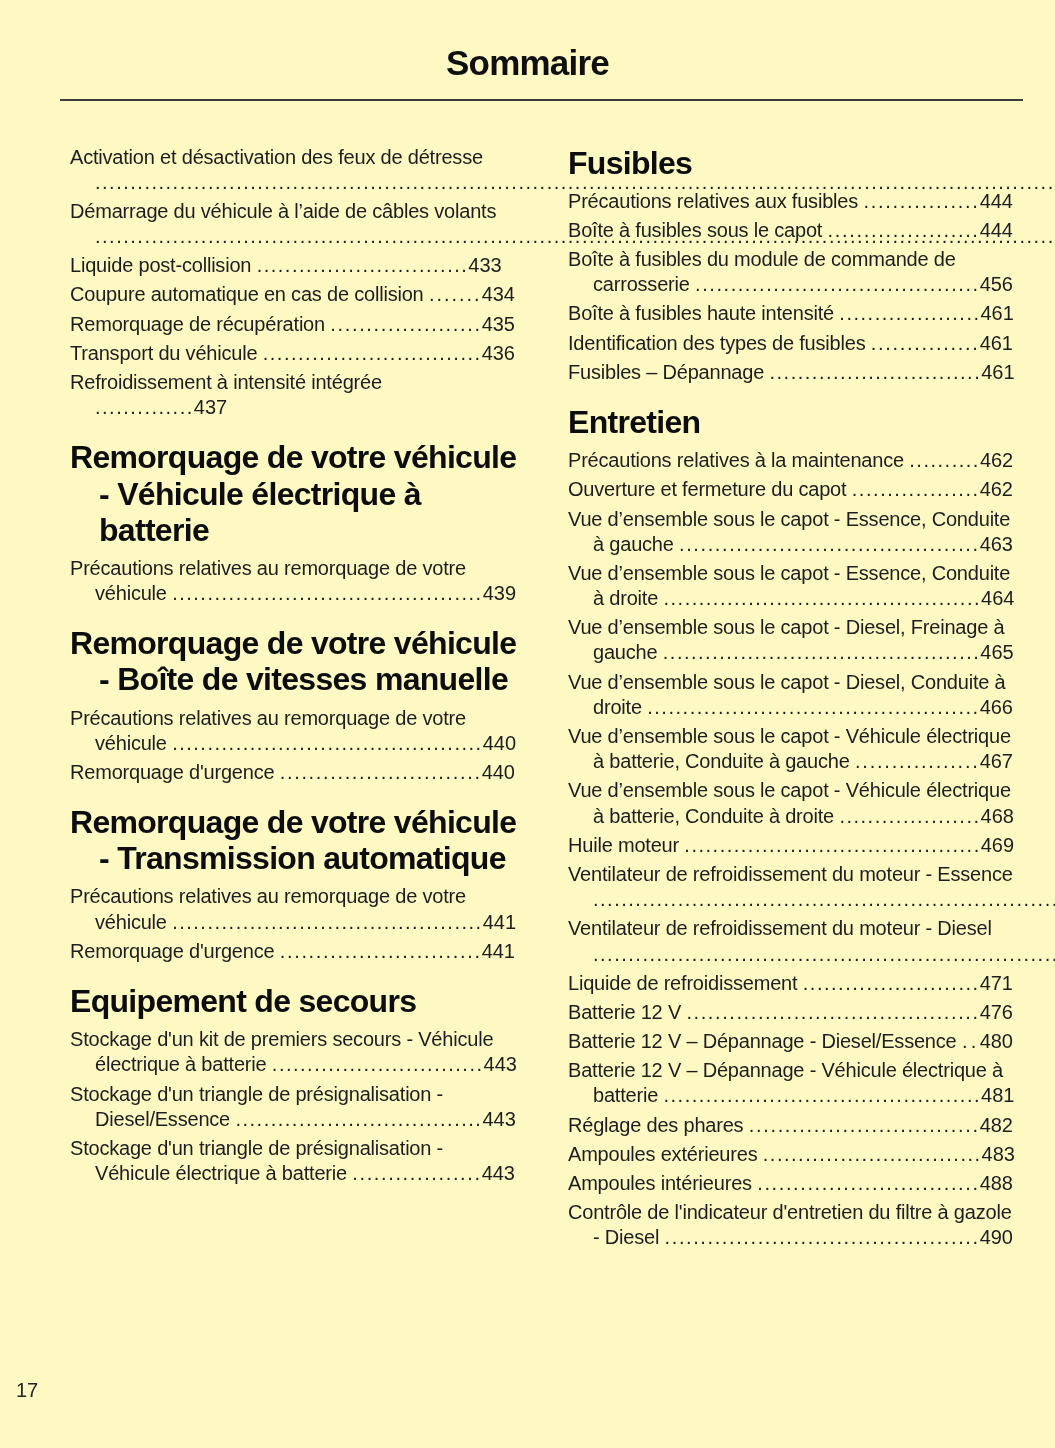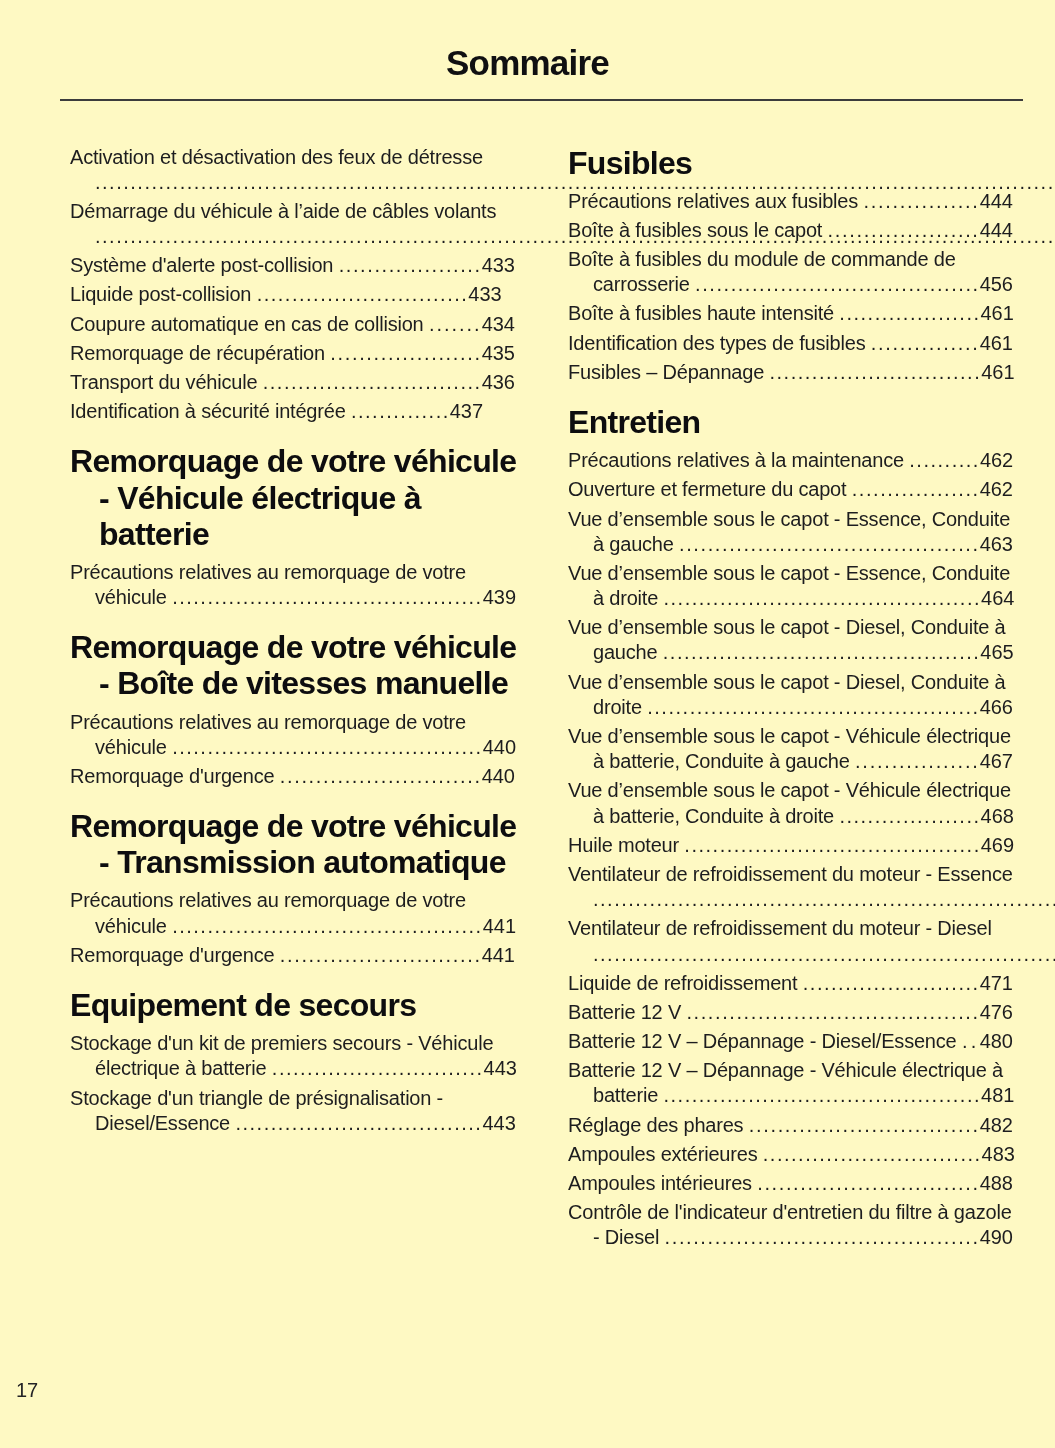--- a/index.html
+++ b/index.html
@@ -93,64 +93,64 @@
 <body>
 
 <div class="page">
   <h1 class="doc-title">Sommaire</h1>
   <hr class="title-rule">
   <div class="columns">
     <div class="col" id="col-left">
         <section class="toc-section">
           <div class="entry"><span class="t">Activation et désactivation des feux de détresse </span><span class="leader"><span class="dots">............................................................................................................................................................................................................................................................................................................</span></span></div>
           <div class="entry"><span class="t">Démarrage du véhicule à l’aide de câbles volants </span><span class="leader"><span class="dots">............................................................................................................................................................................................................................................................................................................</span></span></div>
-          <div class="entry"><span class="t">Système d'alerte post-collision </span><span class="leader"><span class="dots" style="letter-spacing: 1.59141px;">....................</span><span class="pg">433</span></span></div>
           <div class="entry"><span class="t">Liquide post-collision </span><span class="leader"><span class="dots">..............................</span><span class="pg">433</span></span></div>
           <div class="entry"><span class="t">Coupure automatique en cas de collision </span><span class="leader"><span class="dots" style="letter-spacing: 1.97321px;">.......</span><span class="pg">434</span></span></div>
           <div class="entry"><span class="t">Remorquage de récupération </span><span class="leader"><span class="dots" style="letter-spacing: 1.64732px;">.....................</span><span class="pg">435</span></span></div>
           <div class="entry"><span class="t">Transport du véhicule </span><span class="leader"><span class="dots" style="letter-spacing: 1.50353px;">...............................</span><span class="pg">436</span></span></div>
-          <div class="entry"><span class="t">Identification à sécurité intégrée </span><span class="leader"><span class="dots">..............</span><span class="pg">437</span></span></div>
+          <div class="entry"><span class="t">Refroidissement à intensité intégrée </span><span class="leader"><span class="dots">..............</span><span class="pg">437</span></span></div>
         </section>
         <section class="toc-section">
           <h2 class="sec-h">Remorquage de votre véhicule -&nbsp;Véhicule électrique à batterie</h2>
           <div class="entry"><span class="t">Précautions relatives au remorquage de votre véhicule </span><span class="leader"><span class="dots">............................................</span><span class="pg">439</span></span></div>
         </section>
         <section class="toc-section">
           <h2 class="sec-h">Remorquage de votre véhicule -&nbsp;Boîte de vitesses manuelle</h2>
           <div class="entry"><span class="t">Précautions relatives au remorquage de votre véhicule </span><span class="leader"><span class="dots">............................................</span><span class="pg">440</span></span></div>
           <div class="entry"><span class="t">Remorquage d'urgence </span><span class="leader"><span class="dots" style="letter-spacing: 1.65234px;">............................</span><span class="pg">440</span></span></div>
         </section>
         <section class="toc-section">
           <h2 class="sec-h">Remorquage de votre véhicule -&nbsp;Transmission automatique</h2>
           <div class="entry"><span class="t">Précautions relatives au remorquage de votre véhicule </span><span class="leader"><span class="dots">............................................</span><span class="pg">441</span></span></div>
           <div class="entry"><span class="t">Remorquage d'urgence </span><span class="leader"><span class="dots" style="letter-spacing: 1.65234px;">............................</span><span class="pg">441</span></span></div>
         </section>
         <section class="toc-section">
           <h2 class="sec-h">Equipement de secours</h2>
           <div class="entry"><span class="t">Stockage d'un kit de premiers secours - Véhicule électrique à batterie </span><span class="leader"><span class="dots">..............................</span><span class="pg">443</span></span></div>
           <div class="entry"><span class="t">Stockage d'un triangle de présignalisation - Diesel/Essence </span><span class="leader"><span class="dots">...................................</span><span class="pg">443</span></span></div>
+          <div class="entry"><span class="t">Stockage d'un triangle de présignalisation - Véhicule électrique à batterie </span><span class="leader"><span class="dots" style="letter-spacing: 1.6276px;">..................</span><span class="pg">443</span></span></div>
         </section>
       </div>
     <div class="col" id="col-right">
         <section class="toc-section">
           <h2 class="sec-h">Fusibles</h2>
           <div class="entry"><span class="t">Précautions relatives aux fusibles </span><span class="leader"><span class="dots" style="letter-spacing: 1.70898px;">................</span><span class="pg">444</span></span></div>
           <div class="entry"><span class="t">Boîte à fusibles sous le capot </span><span class="leader"><span class="dots" style="letter-spacing: 1.68601px;">.....................</span><span class="pg">444</span></span></div>
           <div class="entry"><span class="t">Boîte à fusibles du module de commande de carrosserie </span><span class="leader"><span class="dots" style="letter-spacing: 1.55703px;">........................................</span><span class="pg">456</span></span></div>
           <div class="entry"><span class="t">Boîte à fusibles haute intensité </span><span class="leader"><span class="dots">....................</span><span class="pg">461</span></span></div>
           <div class="entry"><span class="t">Identification des types de fusibles </span><span class="leader"><span class="dots" style="letter-spacing: 1.69792px;">...............</span><span class="pg">461</span></span></div>
           <div class="entry"><span class="t">Fusibles – Dépannage </span><span class="leader"><span class="dots">..............................</span><span class="pg">461</span></span></div>
         </section>
         <section class="toc-section">
           <h2 class="sec-h">Entretien</h2>
           <div class="entry"><span class="t">Précautions relatives à la maintenance </span><span class="leader"><span class="dots">..........</span><span class="pg">462</span></span></div>
           <div class="entry"><span class="t">Ouverture et fermeture du capot </span><span class="leader"><span class="dots" style="letter-spacing: 1.54688px;">..................</span><span class="pg">462</span></span></div>
           <div class="entry"><span class="t">Vue d’ensemble sous le capot - Essence, Conduite à gauche </span><span class="leader"><span class="dots" style="letter-spacing: 1.59933px;">..........................................</span><span class="pg">463</span></span></div>
           <div class="entry"><span class="t">Vue d’ensemble sous le capot - Essence, Conduite à droite </span><span class="leader"><span class="dots">.............................................</span><span class="pg">464</span></span></div>
-          <div class="entry"><span class="t">Vue d’ensemble sous le capot - Diesel, Conduite à gauche </span><span class="leader"><span class="dots">.............................................</span><span class="pg">465</span></span></div>
+          <div class="entry"><span class="t">Vue d’ensemble sous le capot - Diesel, Freinage à gauche </span><span class="leader"><span class="dots">.............................................</span><span class="pg">465</span></span></div>
           <div class="entry"><span class="t">Vue d’ensemble sous le capot - Diesel, Conduite à droite </span><span class="leader"><span class="dots" style="letter-spacing: 1.51629px;">...............................................</span><span class="pg">466</span></span></div>
           <div class="entry"><span class="t">Vue d’ensemble sous le capot - Véhicule électrique à batterie, Conduite à gauche </span><span class="leader"><span class="dots" style="letter-spacing: 1.77482px;">.................</span><span class="pg">467</span></span></div>
           <div class="entry"><span class="t">Vue d’ensemble sous le capot - Véhicule électrique à batterie, Conduite à droite </span><span class="leader"><span class="dots">....................</span><span class="pg">468</span></span></div>
           <div class="entry"><span class="t">Huile moteur </span><span class="leader"><span class="dots">..........................................</span><span class="pg">469</span></span></div>
           <div class="entry"><span class="t">Ventilateur de refroidissement du moteur - Essence </span><span class="leader"><span class="dots">............................................................................................................................................................................................................................................................................................................</span></span></div>
           <div class="entry"><span class="t">Ventilateur de refroidissement du moteur - Diesel </span><span class="leader"><span class="dots">............................................................................................................................................................................................................................................................................................................</span></span></div>
           <div class="entry"><span class="t">Liquide de refroidissement </span><span class="leader"><span class="dots" style="letter-spacing: 1.51812px;">.........................</span><span class="pg">471</span></span></div>
           <div class="entry"><span class="t">Batterie 12 V </span><span class="leader"><span class="dots" style="letter-spacing: 1.59527px;">.........................................</span><span class="pg">476</span></span></div>
           <div class="entry"><span class="t">Batterie 12 V – Dépannage - Diesel/Essence </span><span class="leader"><span class="dots" style="letter-spacing: 3.3125px;">..</span><span class="pg">480</span></span></div>
           <div class="entry"><span class="t">Batterie 12 V – Dépannage - Véhicule électrique à batterie </span><span class="leader"><span class="dots">.............................................</span><span class="pg">481</span></span></div>

